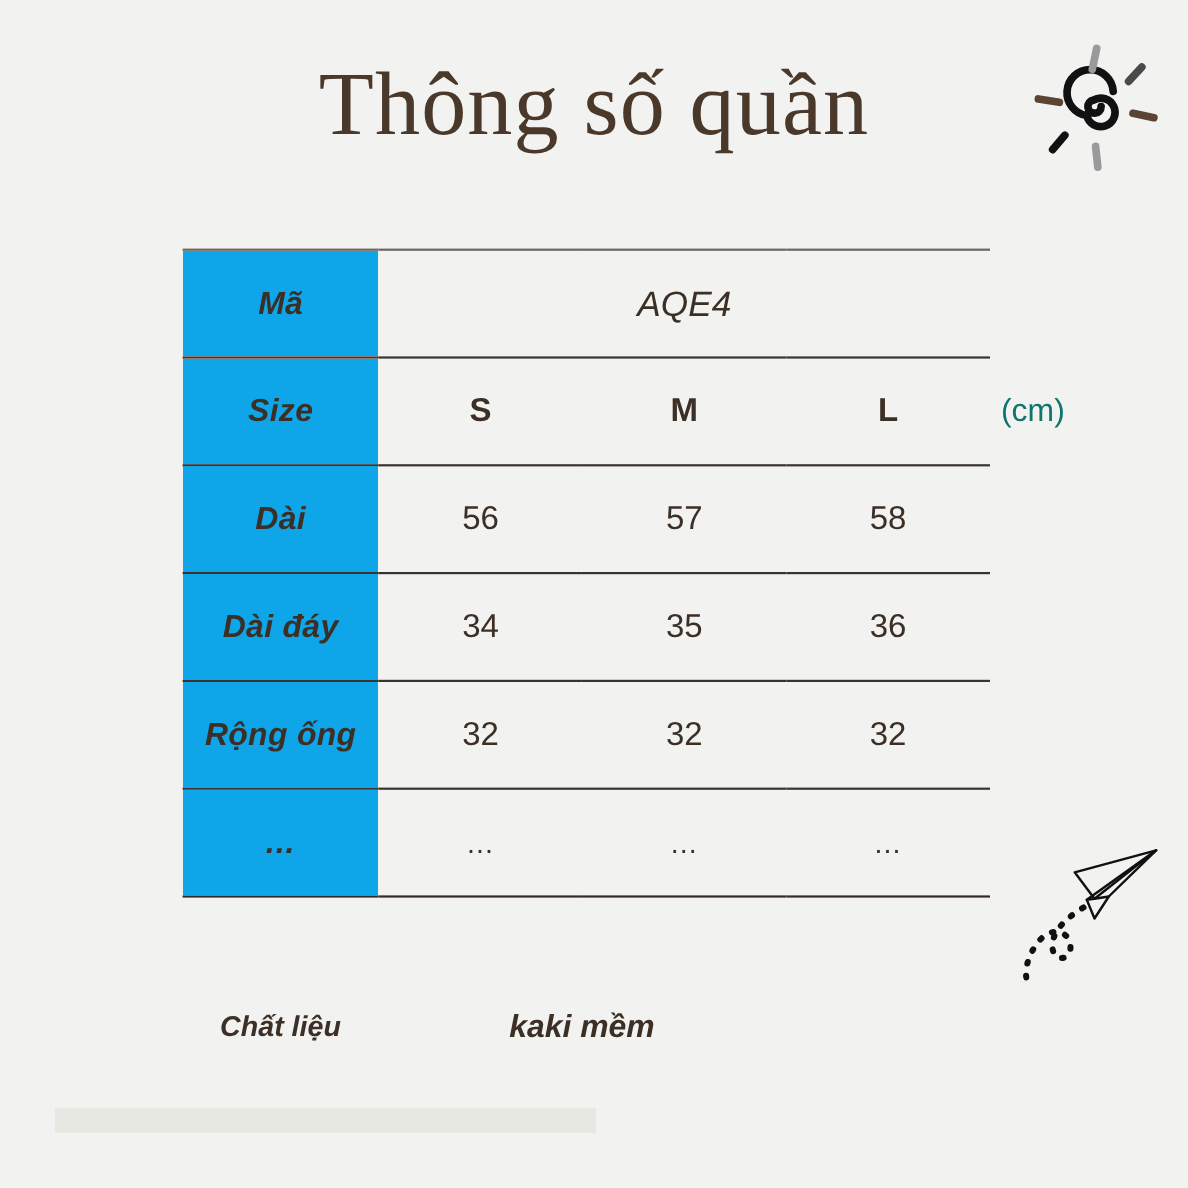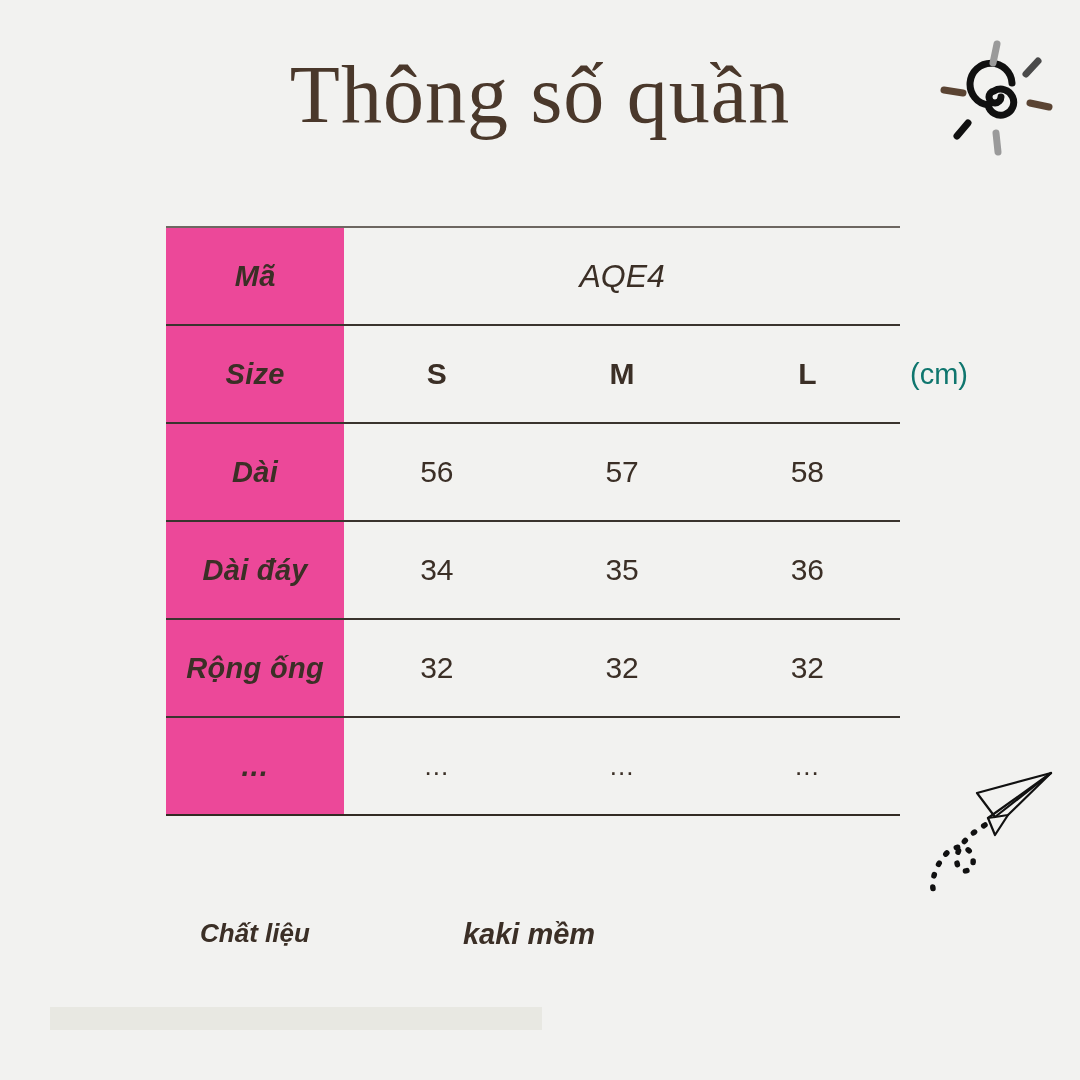--- a/index.html
+++ b/index.html
@@ -48,21 +48,21 @@
     padding:0;
     height:96px;
     vertical-align:middle;
     text-align:center;
     color:#3b2f26;
     border-bottom:2px solid #3a342e;
     position:relative;
   }
   .tbl tr:first-child td{ border-top:2px solid #6d6761; }
   .tbl tr:last-child td{ border-bottom:2.5px solid #332b24; }
-  .col-label{ width:178px; background:#ec4899; }
+  .col-label{ width:178px; background:#0ea5e9; }
   .col-s,.col-m,.col-l{ width:185px; }
 
   .label-cell{
     font-size:29px;
     font-weight:bold;
     font-style:italic;
     letter-spacing:.3px;
     color:#3b2f26;
   }
   .val-cell{

